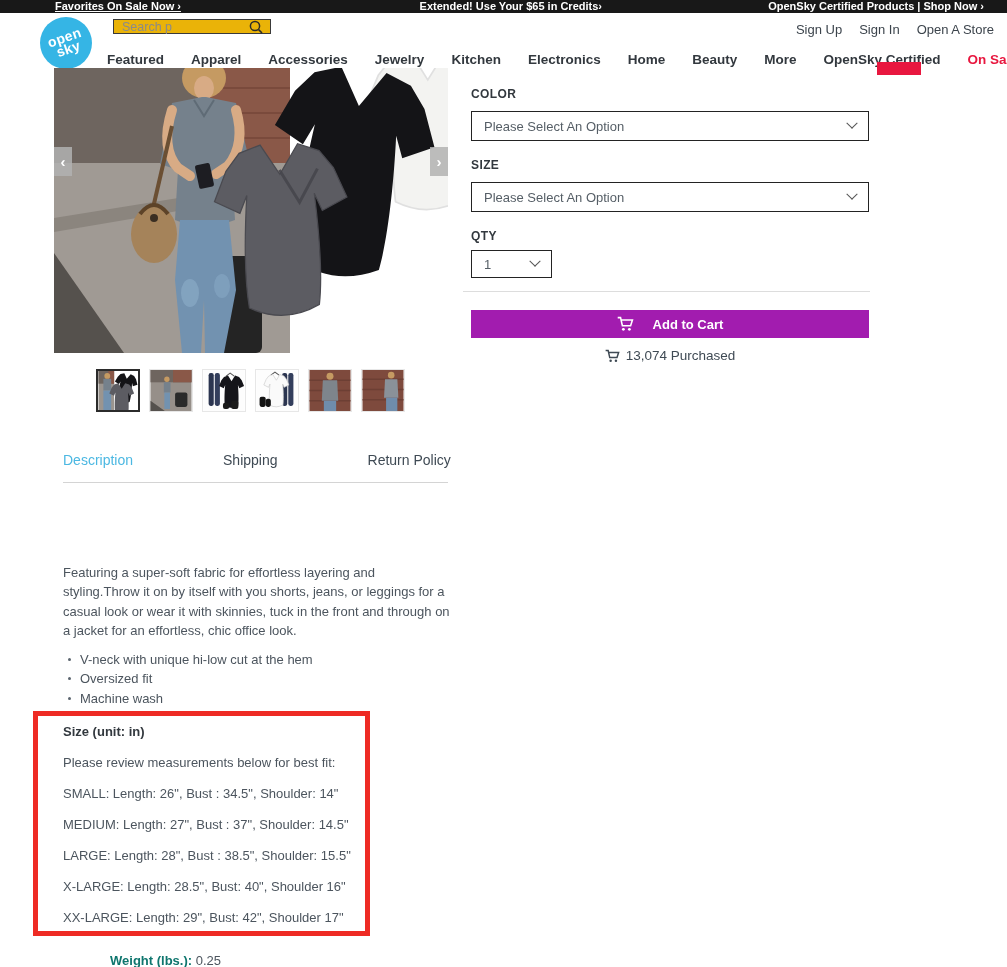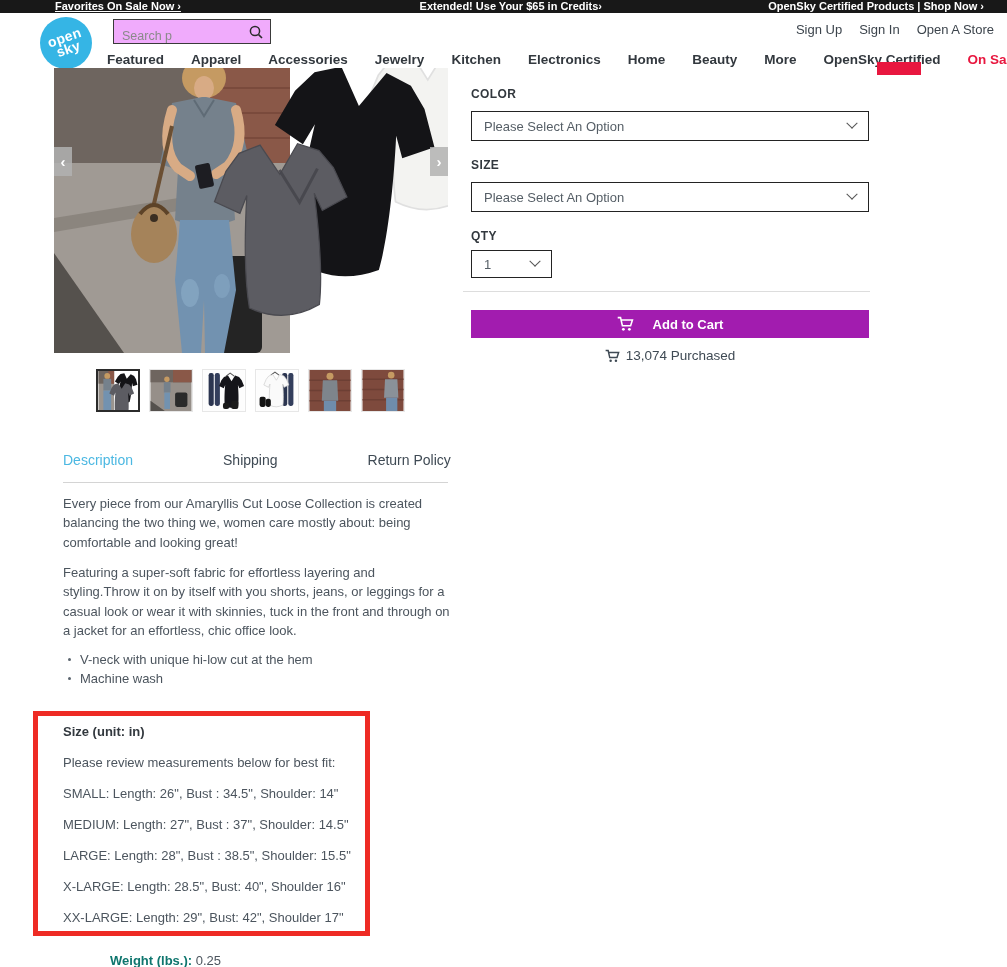--- a/index.html
+++ b/index.html
@@ -12,21 +12,21 @@
   .promo span { position:absolute; top:0; font-size:11px; font-weight:bold; color:#fff; line-height:13px; white-space:nowrap; }
   .promo .p-left { left:55px;text-decoration:underline; }
   .promo .p-center { left:50%; transform:translateX(-46%); }
   .promo .p-right { right:23px; }
 
   
   .header { position:absolute; top:13px; left:0; width:1007px; height:56px; background:#fff; }
   .logo { position:absolute; left:40px; top:4px; width:52px; height:52px; border-radius:50%;
           background:#35b5e5; display:flex; align-items:center; justify-content:center; }
   .logo-text { transform:rotate(-19deg); color:#fff; font-weight:bold; font-size:14px; line-height:12px; text-align:center; letter-spacing:.3px; }
-  .search-box { position:absolute; left:113px; top:6px; width:158px; height:25px; border:1px solid #3a3a3a; background:#f0abfc; display:flex; align-items:flex-end; }
+  .search-box { position:absolute; left:113px; top:6px; width:158px; height:15px; border:1px solid #3a3a3a; background:#eab308; display:flex; align-items:center; }
   .search-box input { flex:1; border:none; outline:none; font-family:inherit; font-size:12.5px; color:#555; padding:0 4px 0 8px; width:120px; background:transparent; }
   .search-box input::placeholder { color:#8a8a8a; opacity:1; }
   .search-btn { width:28px; height:23px; border:none; background:transparent; display:flex; align-items:center; justify-content:center; cursor:pointer; }
   .account { position:absolute; right:13px; top:9px; display:flex; gap:17px; }
   .account a { font-size:13px; color:#3c444c; text-decoration:none; cursor:pointer; white-space:nowrap; }
   .nav { position:absolute; left:107px; top:39px; display:flex; gap:27px; }
   .nav span { font-size:13.5px; font-weight:bold; color:#32383e; white-space:nowrap; cursor:pointer; }
   .nav span.active { color:#e8173f; }
   .nav-indicator { position:absolute; left:877px; top:62px; width:44px; height:13px; background:#e8173f; }
 
@@ -280,24 +280,24 @@
     </svg>
     <span>13,074 Purchased</span>
   </div>
 
   <div class="tabs">
     <span class="active">Description</span>
     <span>Shipping</span>
     <span>Return Policy</span>
   </div>
 
-  <p class="desc-p p1">Every piece from our Amaryllis Cut Loose Collection is created balancing the two thing we, women care mostly about: being comfortable and looking great!</p>
   <p class="desc-p p2">Featuring a super-soft fabric for effortless layering and styling.Throw it on by itself with you shorts, jeans, or leggings for a casual look or wear it with skinnies, tuck in the front and through on a jacket for an effortless, chic office look.</p>
   <ul class="bullets">
     <li>V-neck with unique hi-low cut at the hem</li>
+    <li>Oversized fit</li>
     <li>Machine wash</li>
   </ul>
 
   <div class="size-box">
     <div class="sb-title">Size (unit: in)</div>
     <p>Please review measurements below for best fit:</p>
     <p>SMALL: Length: 26", Bust : 34.5", Shoulder: 14"</p>
     <p>MEDIUM: Length: 27", Bust : 37", Shoulder: 14.5"</p>
     <p>LARGE: Length: 28", Bust : 38.5", Shoulder: 15.5"</p>
     <p>X-LARGE: Length: 28.5", Bust: 40", Shoulder 16"</p>

